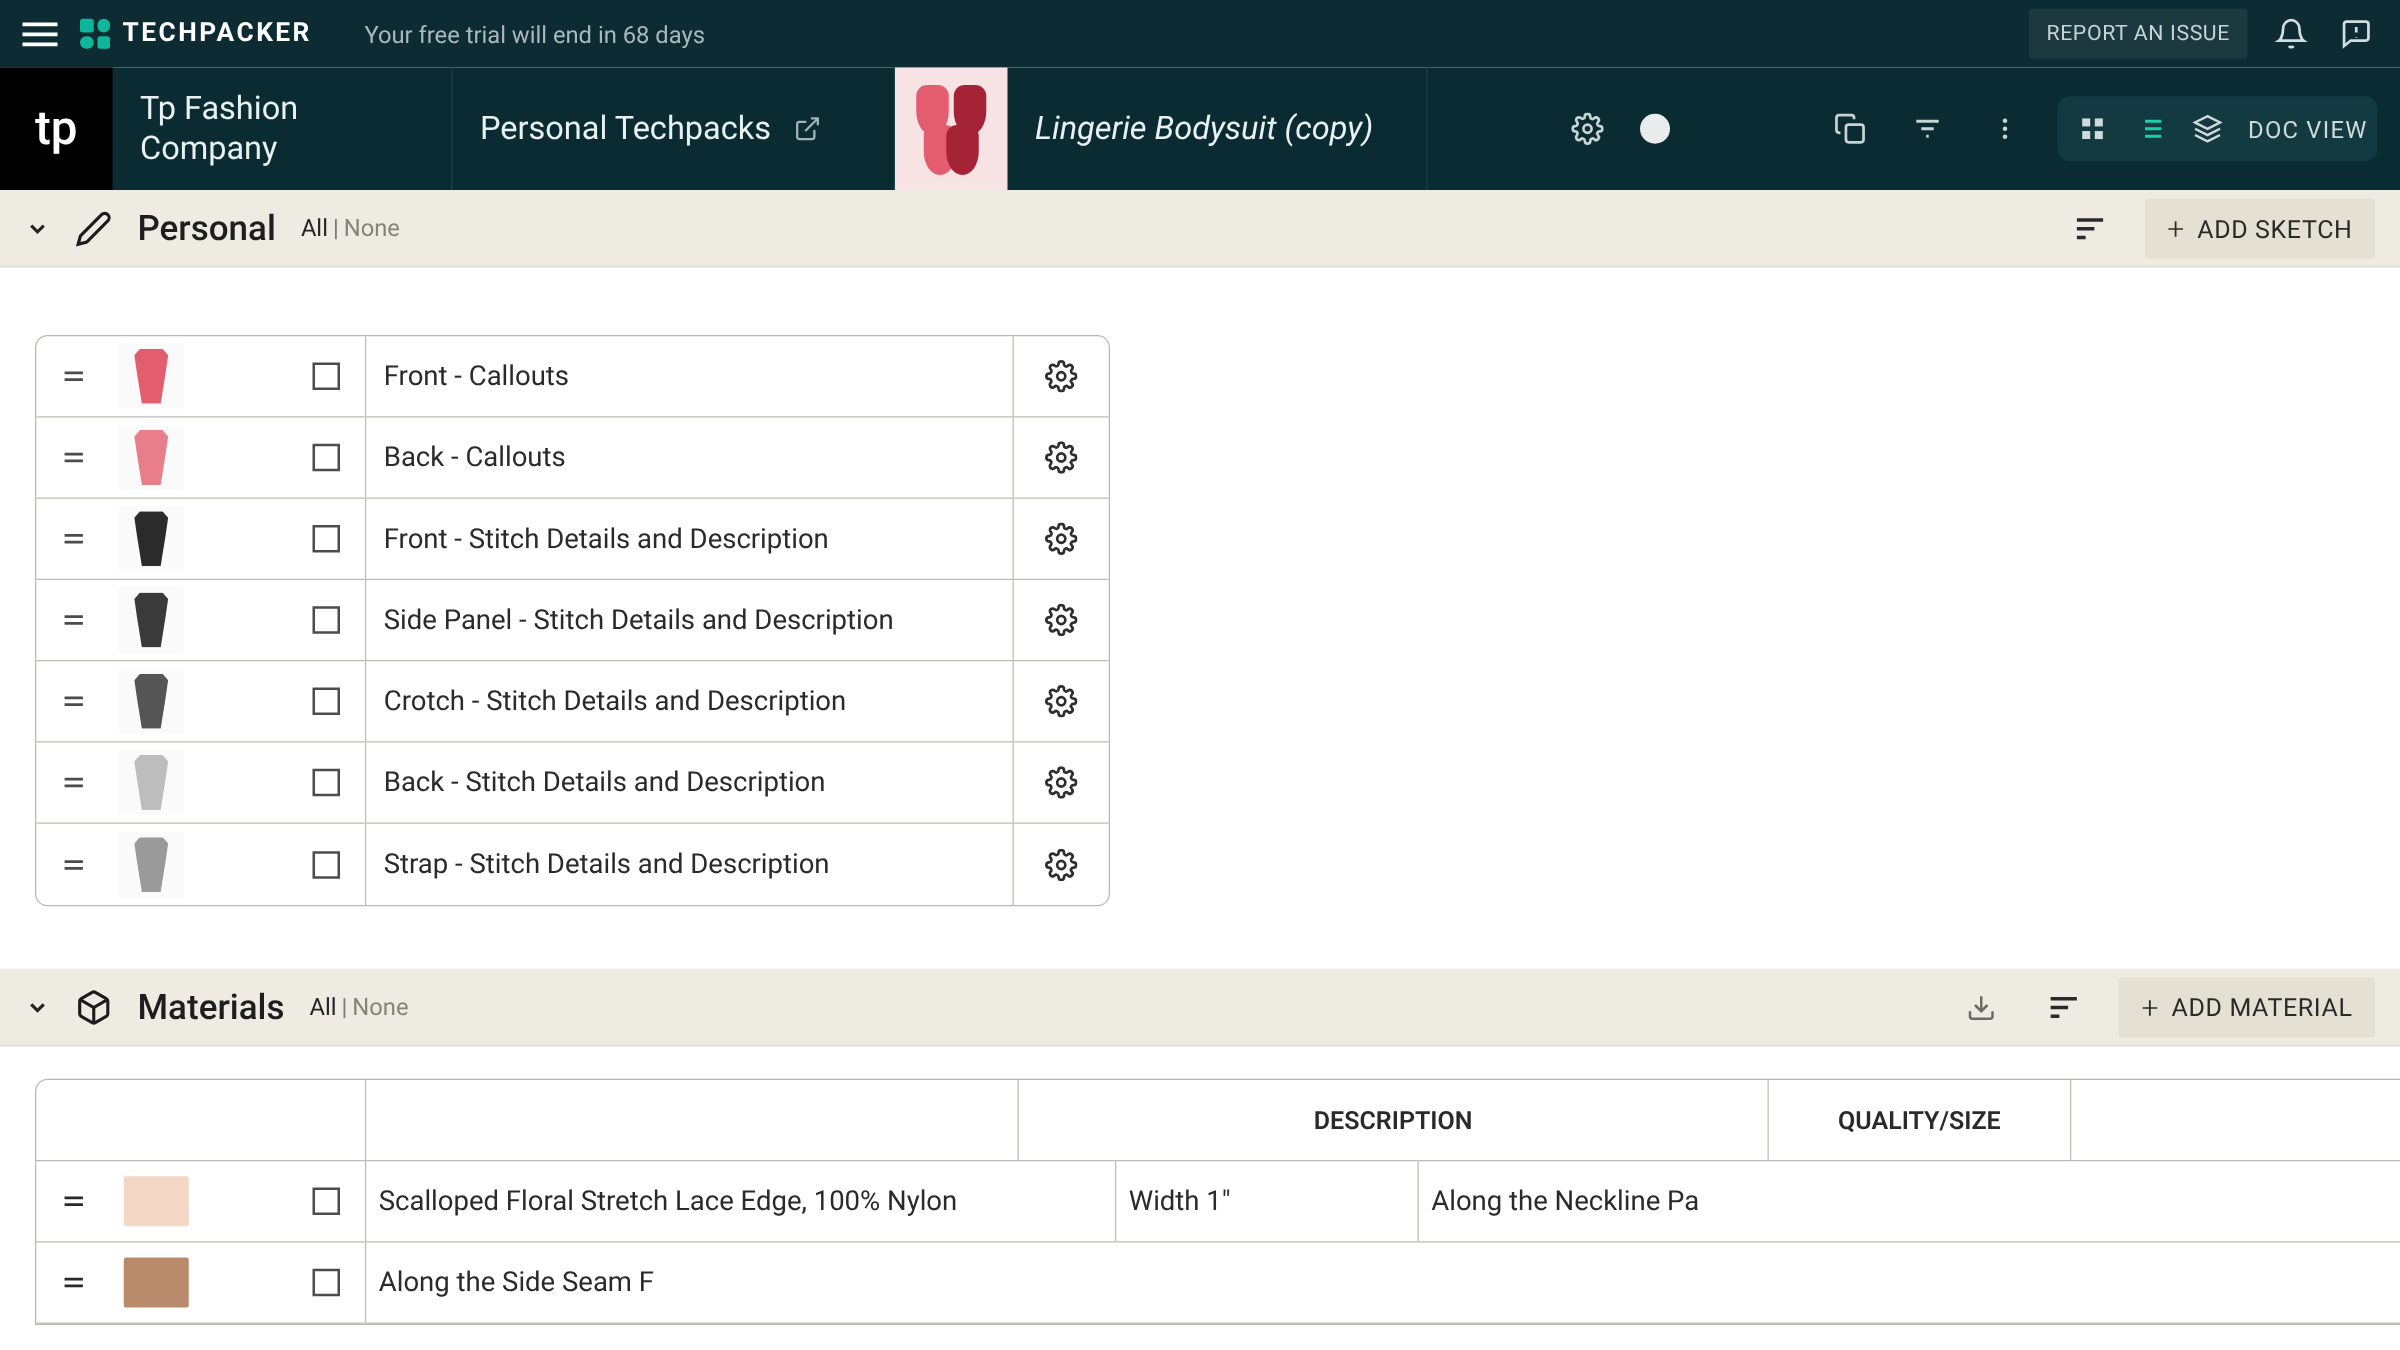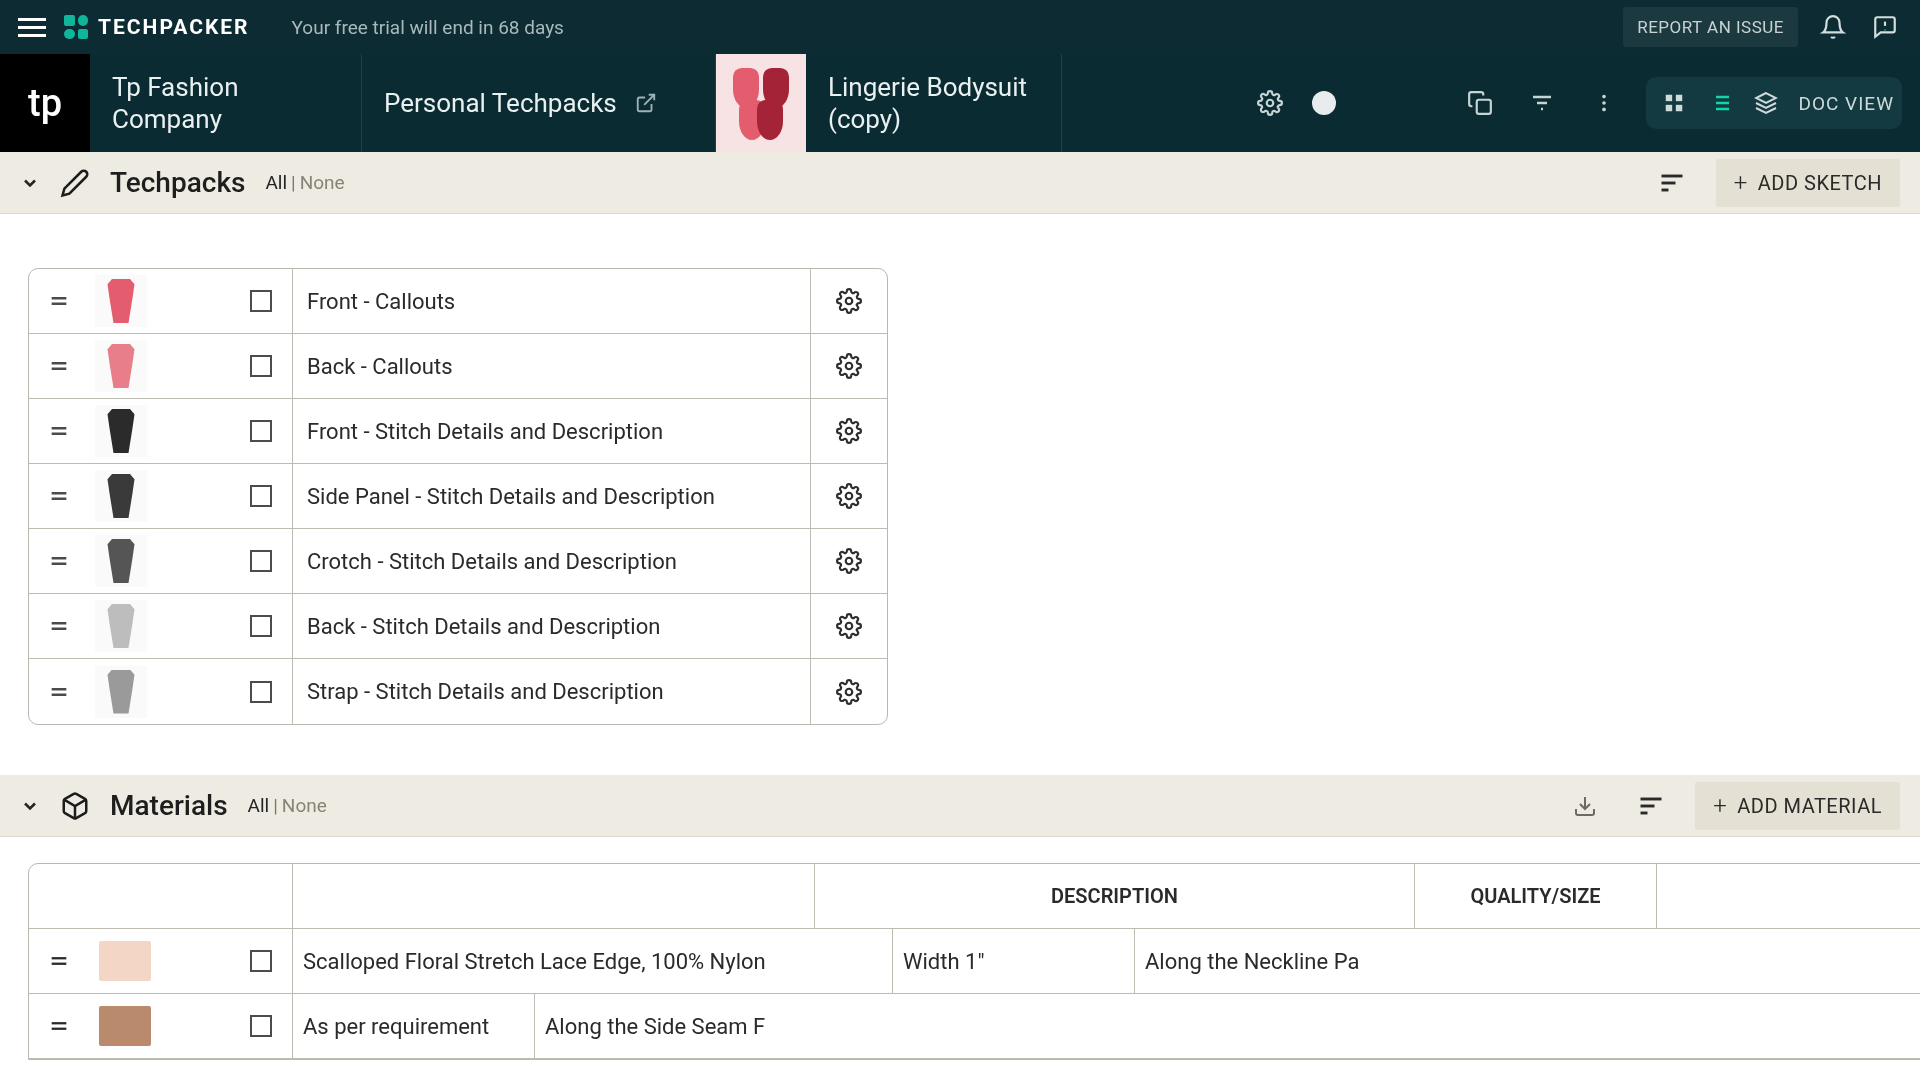--- a/index.html
+++ b/index.html
@@ -209,21 +209,21 @@
     </span>
   </div>
   <div class="crumb-thumb">
     <div class="mini-bodysuit">
       <div class="mini-body mini-a"></div>
         <div class="mini-body mini-b"></div>
       <div class="mini-body mini-c"></div>
         <div class="mini-body mini-d"></div>
     </div>
   </div>
-  <div class="crumb-cell" style="width:256px;">
+  <div class="crumb-cell" style="width:336px;font-style:italic;">
     <span>Lingerie Bodysuit (copy)</span>
   </div>
   <div class="crumb-actions">
     <div class="crumb-icon">
       <svg width="26" height="26" viewBox="0 0 24 24" fill="none" stroke="currentColor" stroke-width="2">
           <circle cx="12" cy="12" r="3"></circle>
           <path d="M19.4 15a1.7 1.7 0 0 0 .34 1.87l.06.06a2 2 0 1 1-2.83 2.83l-.06-.06a1.7 1.7 0 0 0-1.87-.34 1.7 1.7 0 0 0-1 1.56V21a2 2 0 1 1-4 0v-.09a1.7 1.7 0 0 0-1.11-1.56 1.7 1.7 0 0 0-1.87.34l-.06.06a2 2 0 1 1-2.83-2.83l.06-.06a1.7 1.7 0 0 0 .34-1.87 1.7 1.7 0 0 0-1.56-1H3a2 2 0 1 1 0-4h.09a1.7 1.7 0 0 0 1.56-1.11 1.7 1.7 0 0 0-.34-1.87l-.06-.06a2 2 0 1 1 2.83-2.83l.06.06a1.7 1.7 0 0 0 1.87.34H9a1.7 1.7 0 0 0 1-1.56V3a2 2 0 1 1 4 0v.09a1.7 1.7 0 0 0 1 1.56 1.7 1.7 0 0 0 1.87-.34l.06-.06a2 2 0 1 1 2.83 2.83l-.06.06a1.7 1.7 0 0 0-.34 1.87V9a1.7 1.7 0 0 0 1.56 1H21a2 2 0 1 1 0 4h-.09a1.7 1.7 0 0 0-1.56 1z"></path>
         </svg>
     </div>
     <div class="status-dot"></div>
@@ -285,21 +285,21 @@
   <div class="chevron">
     <svg width="20" height="20" viewBox="0 0 24 24" fill="none" stroke="currentColor" stroke-width="3">
         <polyline points="6 9 12 15 18 9"></polyline>
       </svg>
   </div>
   <div class="sec-icon">
     <svg width="30" height="30" viewBox="0 0 24 24" fill="none" stroke="currentColor" stroke-width="2">
         <path d="M17 3a2.8 2.8 0 0 1 4 4L7.5 20.5 2 22l1.5-5.5L17 3z"></path>
       </svg>
   </div>
-  <div class="sec-title">Techpacks</div>
+  <div class="sec-title">Personal</div>
   <div class="filter-links">
     <span class="all">All</span><span class="sep">|</span><span class="none">None</span>
   </div>
   <div class="sec-spacer"></div>
   <div class="sort-icon">
     <svg width="28" height="28" viewBox="0 0 24 24" fill="none" stroke="currentColor" stroke-width="2.5">
         <path d="M3 6h18"></path>
         <path d="M3 12h12"></path>
         <path d="M3 18h6"></path>
       </svg>
@@ -549,18 +549,17 @@
               <path d="M4 9h16"></path>
               <path d="M4 15h16"></path>
             </svg>
     </div>
     <div class="mat-cell mc-thumb">
             <div class="swatch" style="background:#b98b6c;"></div>
           </div>
     <div class="mat-cell mc-check">
             <div class="checkbox"></div>
           </div>
-    <div class="mat-cell mc-qual">As per requirement</div>
     <div class="mat-cell mc-place">Along the Side Seam F</div>
         </div>
       </div>
   </div>
 </div>
 
 </body></html>

